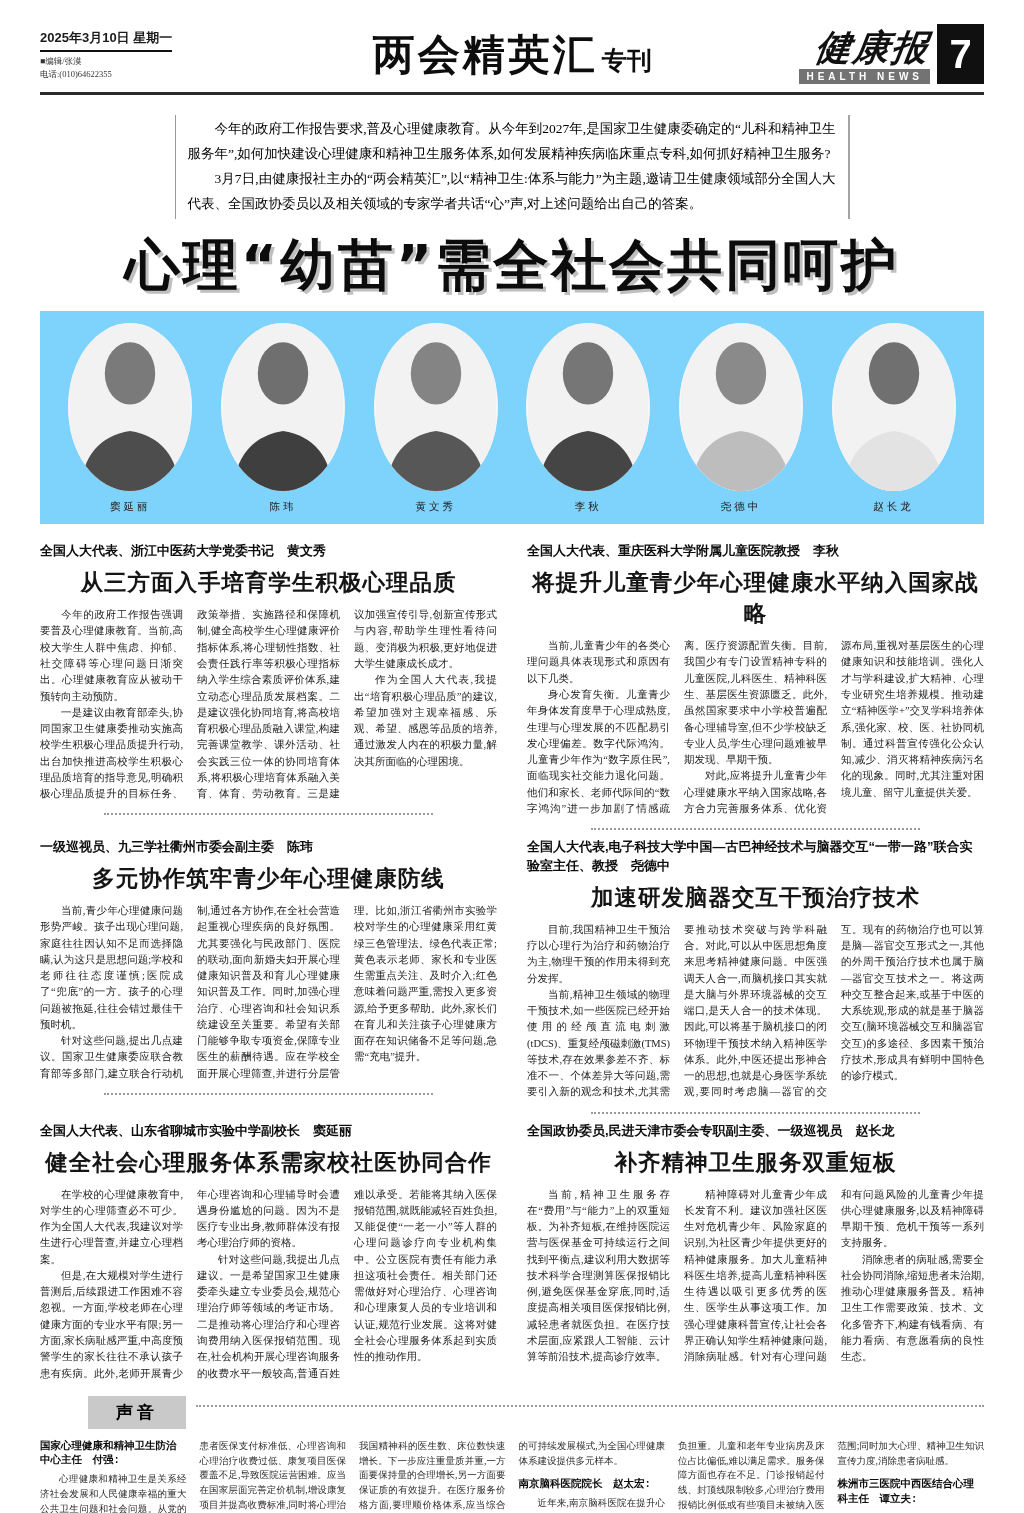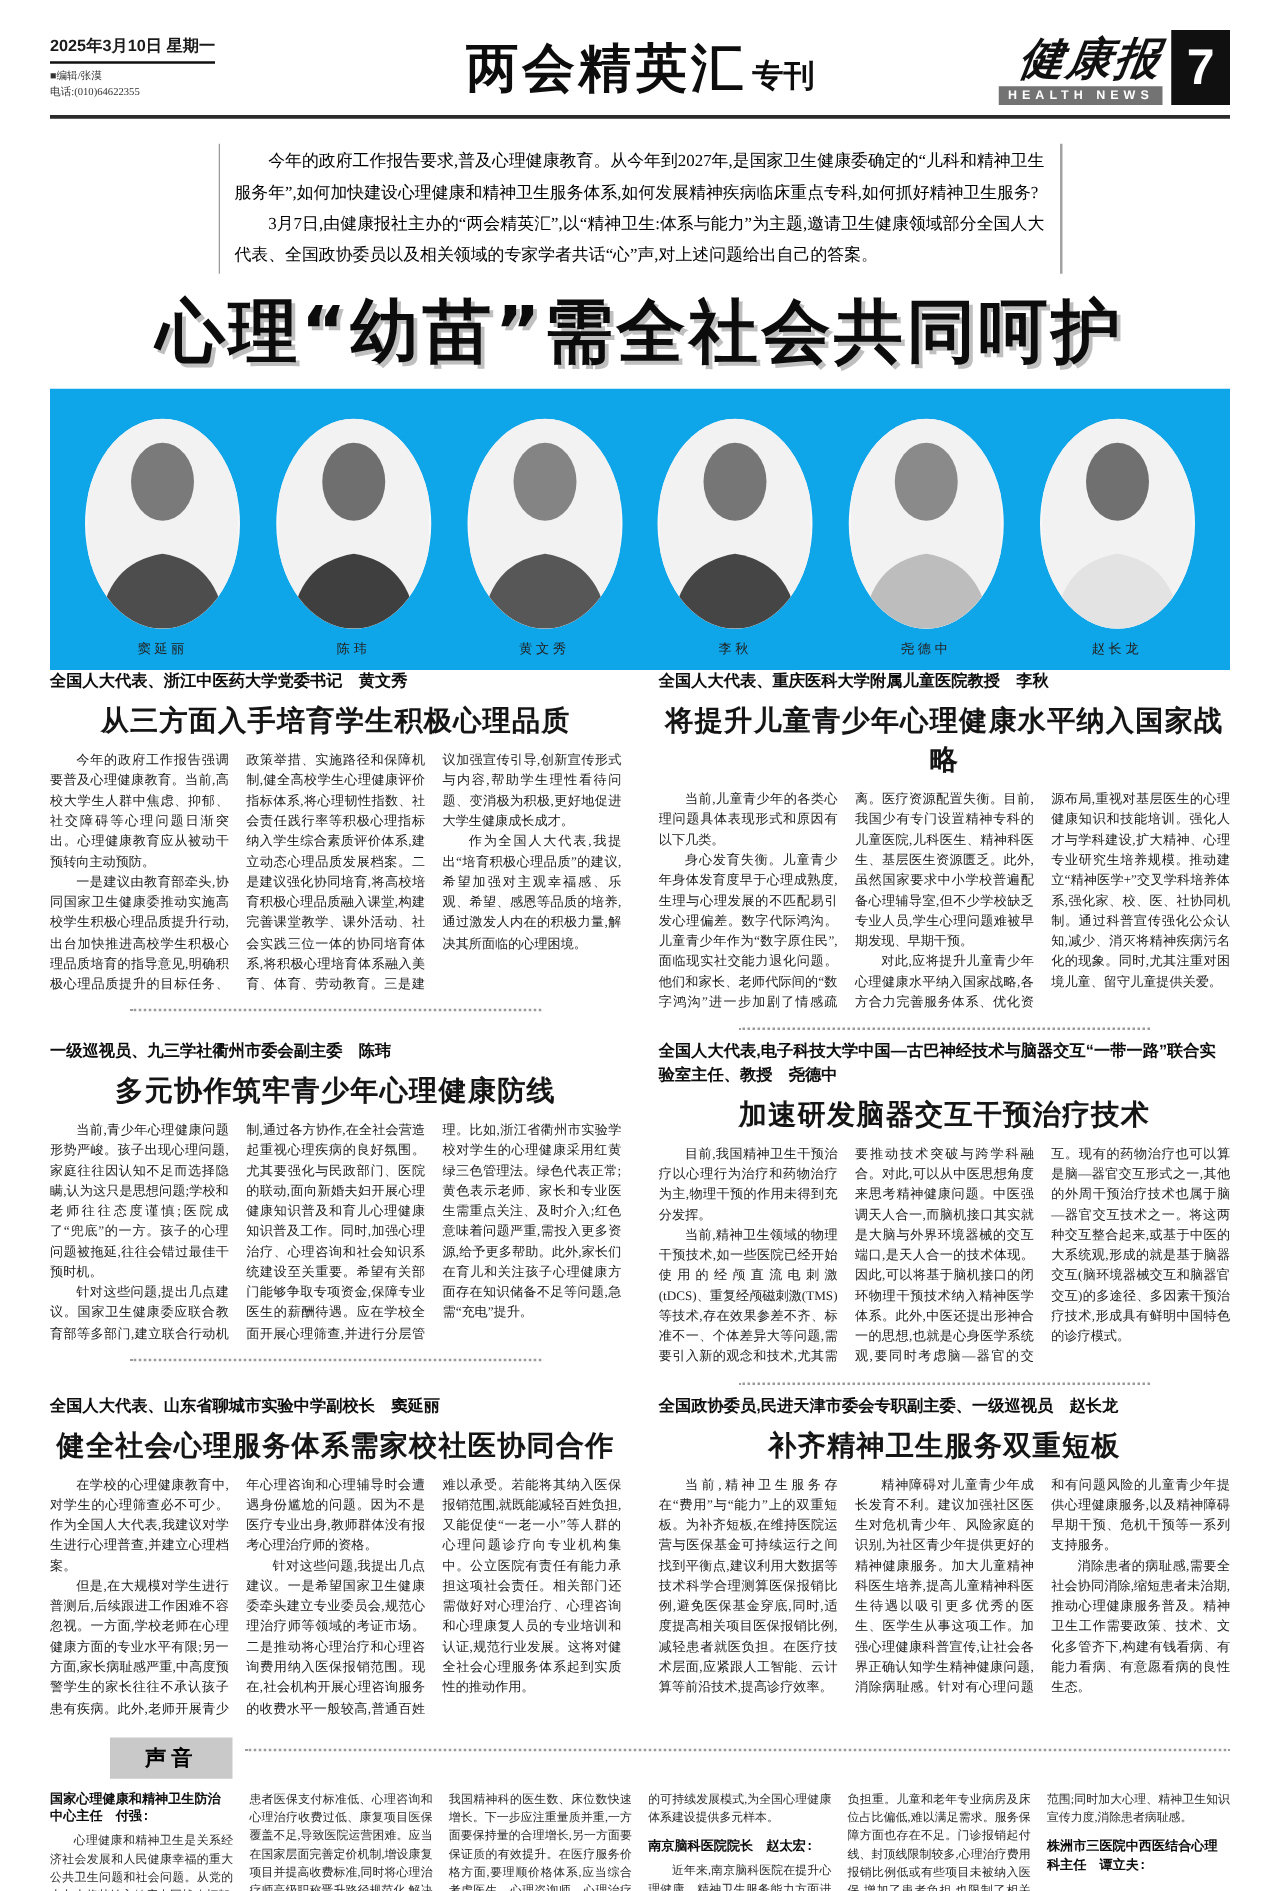--- a/index.html
+++ b/index.html
@@ -35,30 +35,30 @@
   .intro{width:648px;margin:20px auto 0 auto;border-left:1px solid #9a9a9a;border-right:2px solid #a3a3a3;
     padding:2px 12px;font-size:13.5px;line-height:1.85;color:#000000;}
   .intro p{margin:0;text-indent:2em;text-align:justify;}
 
   
   .headline{margin-top:16px;text-align:center;font-family:"DejaVu Sans","Liberation Sans",sans-serif;
     font-weight:900;font-size:55px;letter-spacing:3px;color:#0c0c0c;
     text-shadow:3px 3px 0 #bfbfbf;line-height:1.1;}
 
   
-  .photo-strip{margin-top:16px;background:#0ea5e9;padding:24px 14px 10px 14px;
+  .photo-strip{margin-top:16px;background:#7dd3fc;padding:12px 14px 10px 14px;
     display:flex;justify-content:space-around;}
   .portrait{text-align:center;width:150px;}
   .portrait .oval{width:124px;height:168px;margin:0 auto;border-radius:50%;overflow:hidden;
     background:#f7f7f7;}
   .portrait .oval svg{width:100%;height:100%;display:block;}
   .portrait .pname{margin-top:9px;font-size:10.5px;letter-spacing:3px;color:#222;}
 
   
-  .articles{display:grid;grid-template-columns:1fr 1fr;column-gap:30px;row-gap:6px;}
+  .articles{margin-top:18px;display:grid;grid-template-columns:1fr 1fr;column-gap:30px;row-gap:6px;}
   .article{padding-bottom:2px;}
   .kicker{font-family:"Liberation Sans","DejaVu Sans",sans-serif;font-weight:bold;
     font-size:13px;line-height:1.45;color:#0d0d0d;}
   .atitle{text-align:center;font-family:"DejaVu Sans","Liberation Sans",sans-serif;font-weight:600;
     font-size:22.5px;letter-spacing:1px;color:#151515;margin:6px 0 9px 0;}
   .abody{column-count:3;column-gap:14px;font-size:10.5px;line-height:1.55;color:#222;}
   .abody p{margin:0;text-indent:2em;text-align:justify;}
   .article.sep::after{content:"";display:block;border-bottom:2px dotted #9a9a9a;
     width:72%;margin:11px auto 0 auto;}
 

